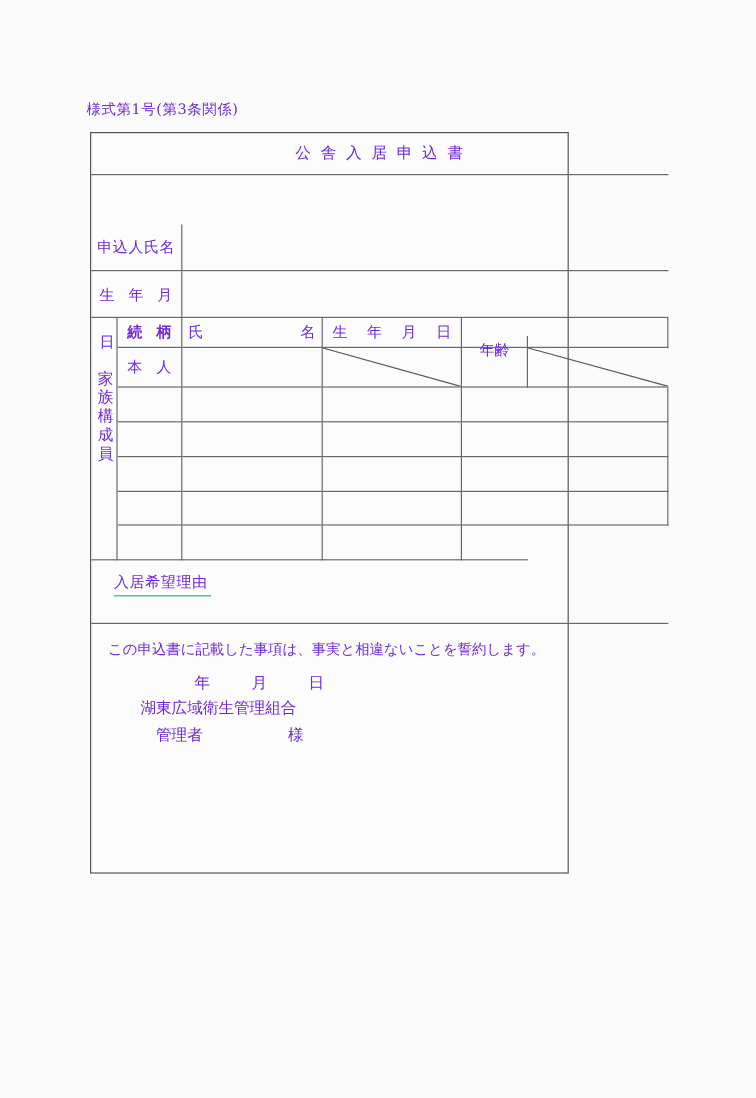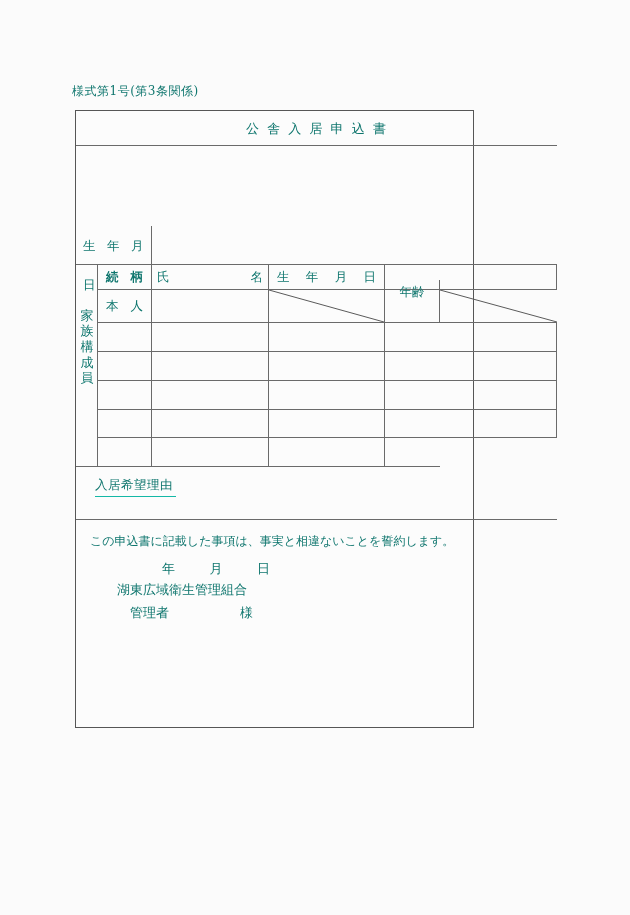--- a/index.html
+++ b/index.html
@@ -1,19 +1,19 @@
 <!DOCTYPE html>
 <html><head>
 <meta charset="utf-8">
 <style>
   html,body{margin:0;padding:0;}
   body{background:#fbfbfb;}
   .page{
     position:relative;width:630px;height:915px;background:#fbfbfb;
-    font-family:"DejaVu Serif","Liberation Serif",serif;color:#0f766e;overflow:hidden;
+    font-family:"DejaVu Serif","Liberation Serif",serif;color:#6d28d9;overflow:hidden;
   }
   .form-no{position:absolute;left:72px;top:83px;font-size:12px;letter-spacing:0.5px;}
   .outer{
     position:absolute;left:75px;top:110px;width:399px;height:618px;
     border:1px solid #565656;box-sizing:border-box;background:#fcfcfc;
   }
   .sec{position:absolute;left:0;width:481px;box-sizing:border-box;}
   .bb{border-bottom:1px solid #6a6a6a;}
   
   .title-row{top:0;height:35px;line-height:35px;text-align:center;font-size:13px;word-spacing:2px;letter-spacing:1px;}
@@ -71,20 +71,24 @@
 <body>
 
 <div class="page">
   <div class="form-no">様式第1号(第3条関係)</div>
 
   <div class="outer">
 
     <div class="sec title-row bb">公 舎 入 居 申 込 書</div>
 
 
+    <div class="sec a-row row-name bb">
+      <div class="lbl">申込人氏名</div>
+      <div class="val"></div>
+    </div>
 
     <div class="sec a-row row-birth bb">
       <div class="lbl jspread">生 年 月 日</div>
       <div class="val"></div>
     </div>
 
     <div class="sec family">
       <div class="fc side-cell">
         <span>家族構成員</span>
       </div>

